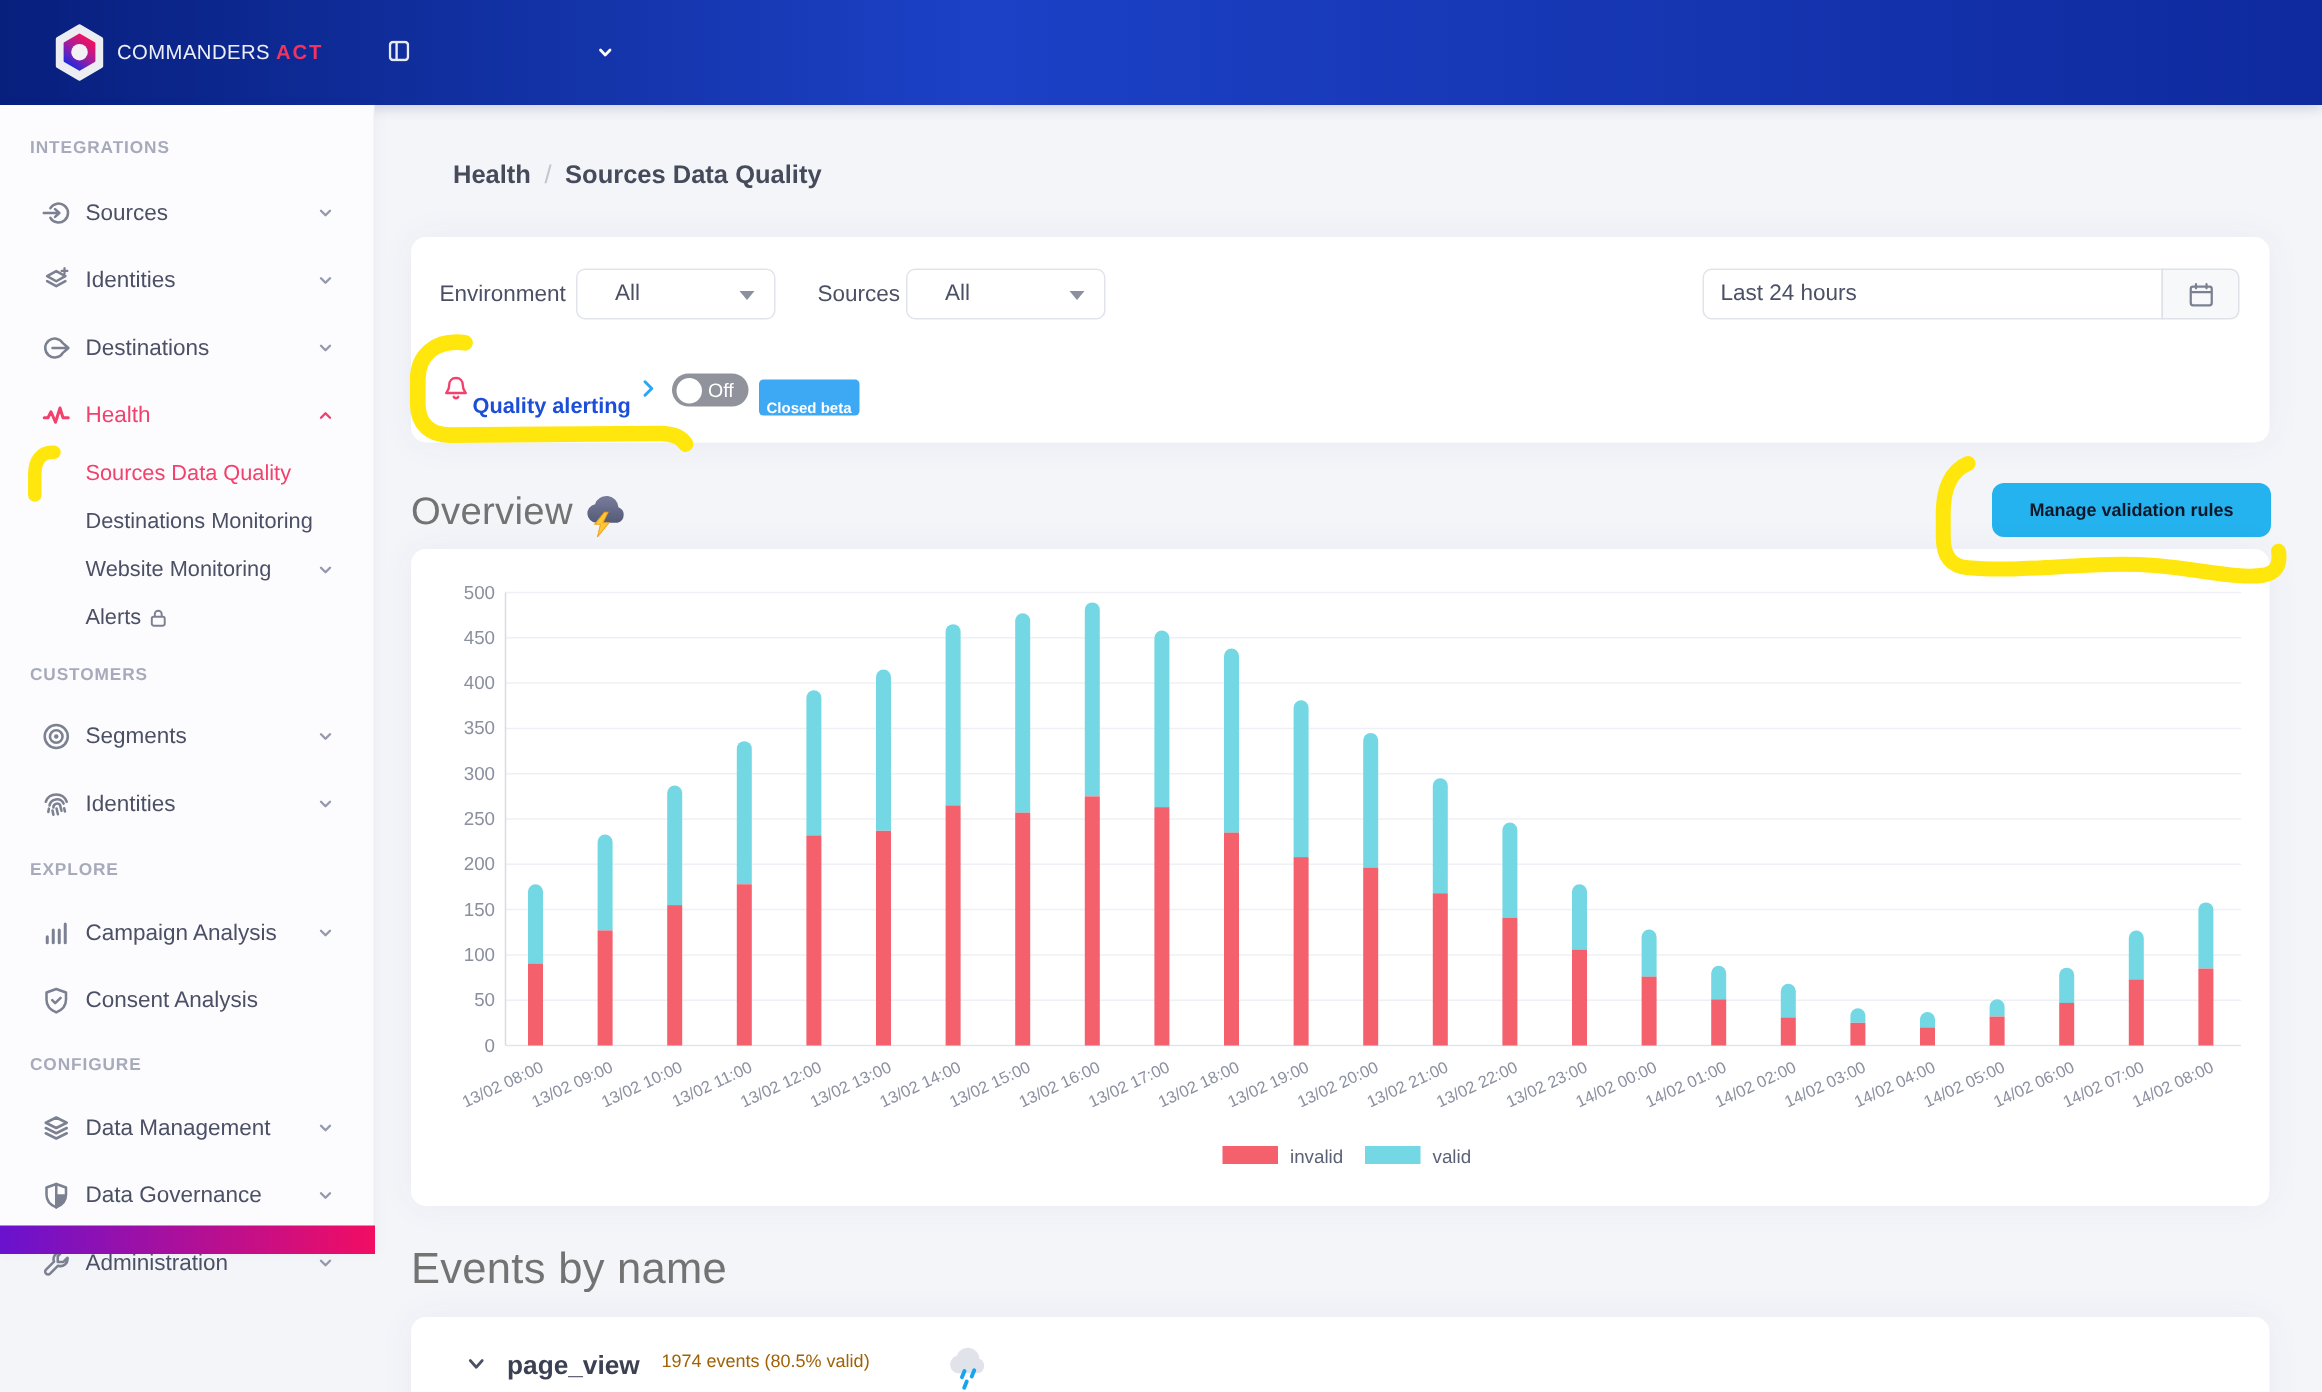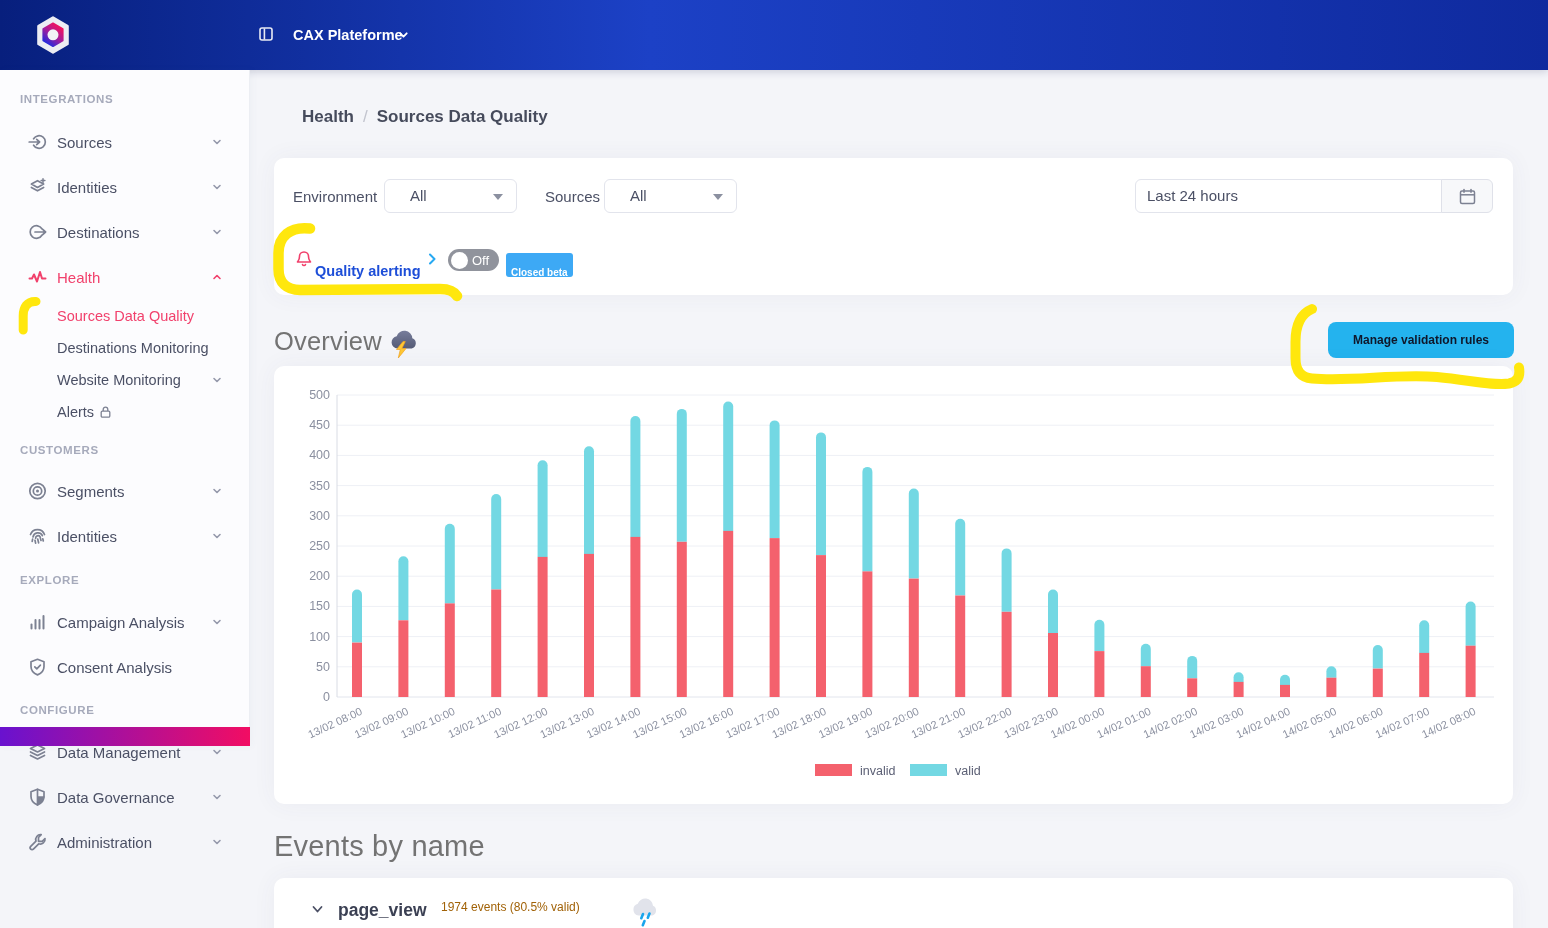--- a/index.html
+++ b/index.html
@@ -4,21 +4,21 @@
 *{margin:0;padding:0;box-sizing:border-box}
 html,body{width:1548px;height:928px;overflow:hidden;font-family:"Liberation Sans",sans-serif;background:#f4f5f9}
 
 .navbar{position:absolute;left:0;top:0;width:1548px;height:70px;
  background:linear-gradient(90deg,#071f7d 0%,#1c41c6 42%,#0f2a9e 100%);box-shadow:0 2px 8px rgba(25,35,85,0.18)}
 .brandtxt{position:absolute;left:78px;top:0;height:70px;line-height:70px;color:#eceef8;
  font-size:13.5px;letter-spacing:0.3px;font-weight:500}
 .brandtxt b{color:#f1335f;font-weight:700;letter-spacing:1.2px}
 .caxtxt{position:absolute;left:293px;top:0;height:70px;line-height:70px;color:#fff;font-size:14.5px;font-weight:700}
 
-.sidebar{position:absolute;left:0;top:70px;width:250px;height:676px;background:#fcfcfe;border-right:1px solid #eceef3;box-shadow:2px 0 8px rgba(80,90,120,.04)}
+.sidebar{position:absolute;left:0;top:70px;width:250px;height:766px;background:#fcfcfe;border-right:1px solid #eceef3;box-shadow:2px 0 8px rgba(80,90,120,.04)}
 .sec{position:absolute;left:20px;font-size:11.5px;font-weight:700;letter-spacing:.6px;color:#a6aabb;transform:translateY(-50%)}
 .mi{position:absolute;left:0;width:250px;transform:translateY(-50%);height:22px}
 .mi .ic{position:absolute;left:28px;top:50%;transform:translateY(-50%);width:19px;height:19px}
 .mi .tx{position:absolute;left:57px;top:50%;transform:translateY(-50%);font-size:15px;color:#4b5065}
 .ch{position:absolute;left:211px;top:50%;transform:translateY(-50%);width:12px;height:12px}
 .smi{position:absolute;left:0;width:250px;transform:translateY(-50%);height:20px}
 .smi .tx{position:absolute;left:57px;top:50%;transform:translateY(-50%);font-size:14.5px;color:#4b5065}
 .pink{color:#f1416c !important}
 .grad{position:absolute;left:0;bottom:0;width:250px;height:19px;background:linear-gradient(90deg,#6912cf,#f20d63)}
 
@@ -52,25 +52,25 @@
         <linearGradient id="lg1" x1="0.78" y1="0.08" x2="0.22" y2="0.95">
           <stop offset="0" stop-color="#f4115c"></stop>
           <stop offset="0.5" stop-color="#a21d9d"></stop>
           <stop offset="1" stop-color="#1b2ae0"></stop>
         </linearGradient>
       </defs>
 <path d="M17 1.5 L31.5 10 V28 L17 36.5 L2.5 28 V10 Z" fill="#ecedf3" stroke="#ecedf3" stroke-width="2.6" stroke-linejoin="round"></path>
 <path d="M17 7.2 L26.8 12.9 V24.6 L17 30.3 L7.2 24.6 V12.9 Z" fill="url(#lg1)" stroke="url(#lg1)" stroke-width="1.6" stroke-linejoin="round"></path>
 <circle cx="17" cy="18.8" r="5.5" fill="#f2f2f5"></circle>
     </svg>
+<div class="brandtxt">COMMANDERS <b>ACT</b></div>
 <svg style="position:absolute;left:259px;top:27px" width="14" height="14" viewBox="0 0 14 14">
       <rect x="1" y="1" width="12" height="12" rx="2" stroke="#e8eaf4" stroke-width="1.6" fill="none"></rect>
       <line x1="5.4" y1="1.4" x2="5.4" y2="12.6" stroke="#e8eaf4" stroke-width="1.6"></line>
     </svg>
-<div class="caxtxt">CAX Plateforme</div>
 <svg style="position:absolute;left:399px;top:32px" width="9" height="7" viewBox="0 0 9 7">
       <path d="M1.3 1.3 L4.5 4.7 L7.7 1.3" stroke="#fff" stroke-width="1.8" fill="none" stroke-linecap="round" stroke-linejoin="round"></path>
     </svg>
 </div>
 <div class="sidebar">
 <div class="sec" style="top:29px">INTEGRATIONS</div>
 <div class="mi" style="top:72px">
       <svg class="ic" viewBox="0 0 19 19">
         <path d="M5.6 6.3 A6.3 6.3 0 1 1 5.6 12.7" stroke="#7c8192" stroke-width="1.7" fill="none" stroke-linecap="round" stroke-linejoin="round"></path>
         <path d="M1.2 9.5 H11.3 M8.7 6.9 L11.6 9.5 L8.7 12.1" stroke="#7c8192" stroke-width="1.7" fill="none" stroke-linecap="round" stroke-linejoin="round"></path>

